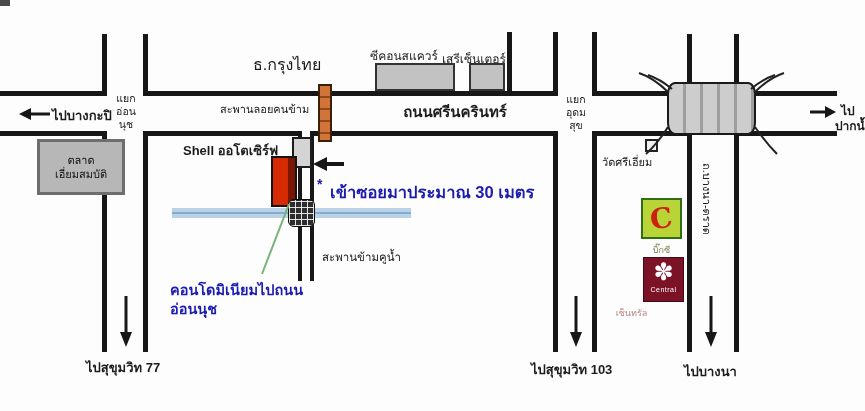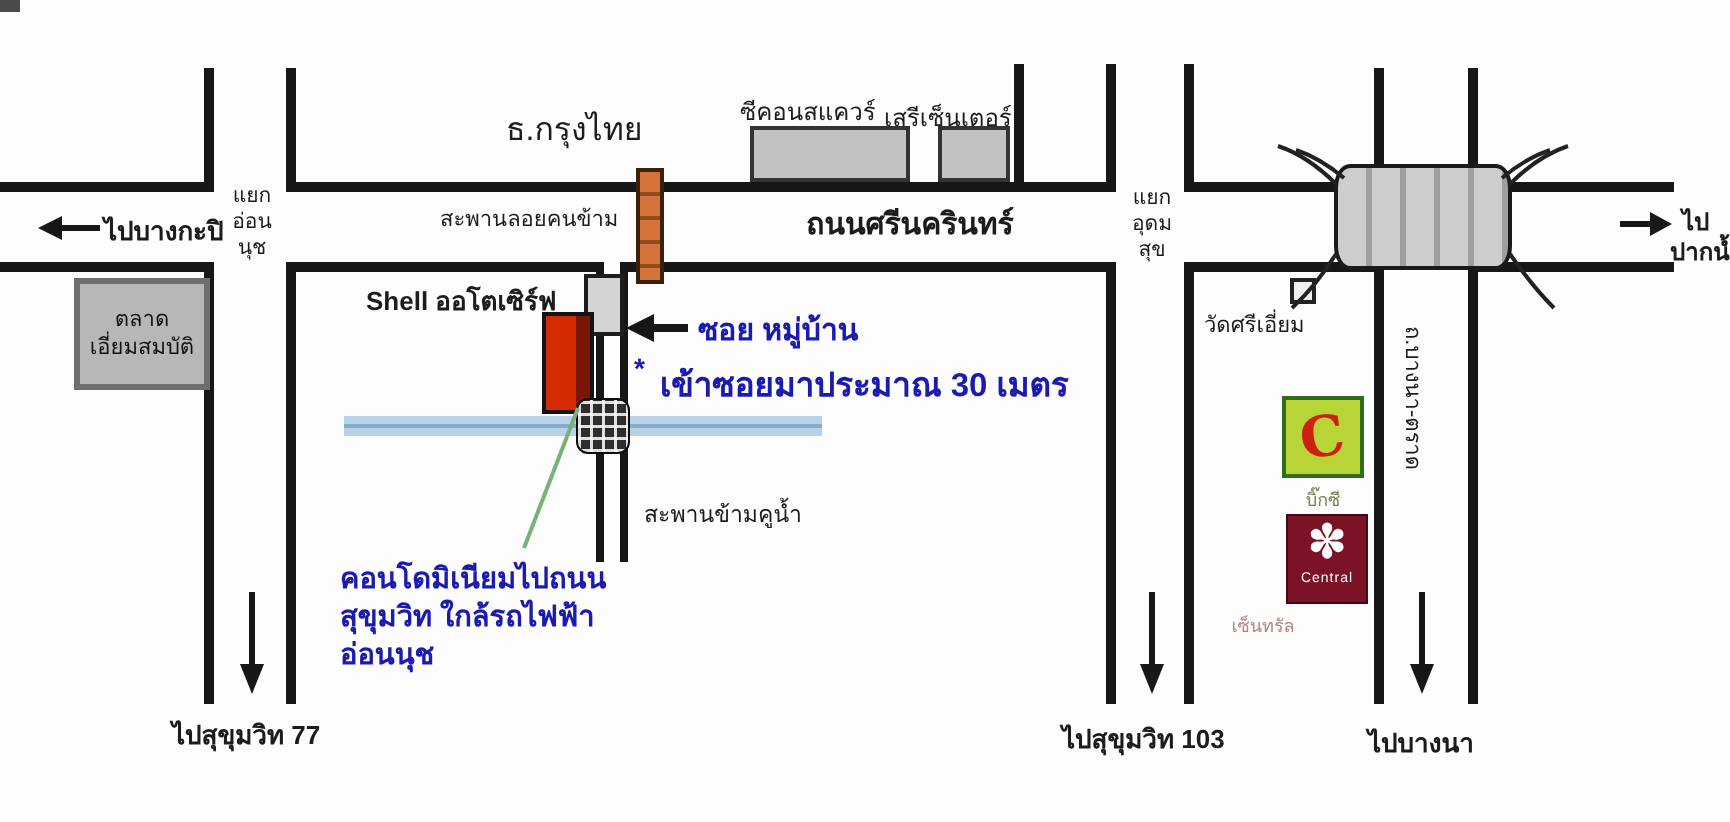--- a/index.html
+++ b/index.html
@@ -19,21 +19,21 @@
   
   #footbridge{position:absolute;left:318px;top:84px;width:14px;height:58px;z-index:3;
     background:repeating-linear-gradient(180deg,#d2743a 0 10px,#8e4a1a 10px 12px);
     border:2px solid #3a2008;box-sizing:border-box;}
   
   #overpass{position:absolute;left:667px;top:82px;width:89px;height:53px;z-index:3;
     background:repeating-linear-gradient(90deg,#cdcdcd 0 14px,#9e9e9e 14px 17px);
     border:2px solid #1a1a1a;border-radius:8px/12px;box-sizing:border-box;}
   
   .gbox{position:absolute;background:#c2c2c2;border:2px solid #333;box-sizing:border-box;z-index:3;}
-  #market-box{left:37px;top:139px;width:68px;height:56px;background:#b7b7b7;border:3px solid #6e6e6e;
+  #market-box{left:37px;top:139px;width:88px;height:56px;background:#b7b7b7;border:3px solid #6e6e6e;
     display:flex;align-items:center;justify-content:center;text-align:center;font-size:11px;line-height:14px;color:#111;}
   #seacon-box{left:375px;top:63px;width:80px;height:28px;}
   #seri-box{left:469px;top:63px;width:36px;height:28px;}
   #shell-box{left:292px;top:137px;width:20px;height:31px;background:#d4d4d4;border:2px solid #1d1d1d;}
   #wat-box{left:645px;top:139px;width:13px;height:13px;background:#efefef;border:2px solid #222;}
   
   #condo{position:absolute;left:271px;top:156px;width:26px;height:51px;z-index:3;
     background:linear-gradient(to right,#d52a02 0 68%,#7a1604 68% 100%);
     border:2px solid #141414;box-sizing:border-box;}
   
@@ -175,29 +175,27 @@
     <div>แยก</div>
     <div>อุดม</div>
     <div>สุข</div>
   </div>
 
   <div class="lbl bold" style="left:841px;top:101px;font-size:12px;">ไป</div>
   <div class="lbl bold" style="left:835px;top:116px;font-size:12px;">ปากน้ำ</div>
 
   <div class="lbl bold" style="left:183px;top:140px;font-size:13px;">Shell ออโตเซิร์ฟ</div>
 
-  <div class="lbl blue" style="left:349px;top:153px;font-size:15px;">ซอย หมู่บ้าน</div>
   <div class="lbl blue" style="left:317px;top:176px;font-size:14px;">*</div>
   <div class="lbl blue" style="left:330px;top:179px;font-size:16.5px;">เข้าซอยมาประมาณ 30 เมตร</div>
 
   <div class="lbl" style="left:322px;top:248px;font-size:11.5px;">สะพานข้ามคูน้ำ</div>
 
   <div class="lbl blue" style="left:170px;top:281px;font-size:14.5px;line-height:19px;">
     <div>คอนโดมิเนียมไปถนน</div>
-    <div>สุขุมวิท ใกล้รถไฟฟ้า</div>
     <div>อ่อนนุช</div>
   </div>
 
   <div class="lbl bold" style="left:86px;top:357px;font-size:13px;">ไปสุขุมวิท 77</div>
   <div class="lbl bold" style="left:531px;top:359px;font-size:13px;">ไปสุขุมวิท 103</div>
   <div class="lbl bold" style="left:684px;top:361px;font-size:13px;">ไปบางนา</div>
 
   <div class="lbl" style="left:602px;top:153px;font-size:11px;">วัดศรีเอี่ยม</div>
 
   <div id="bangna-trat">ถ.บางนา-ตราด</div>

